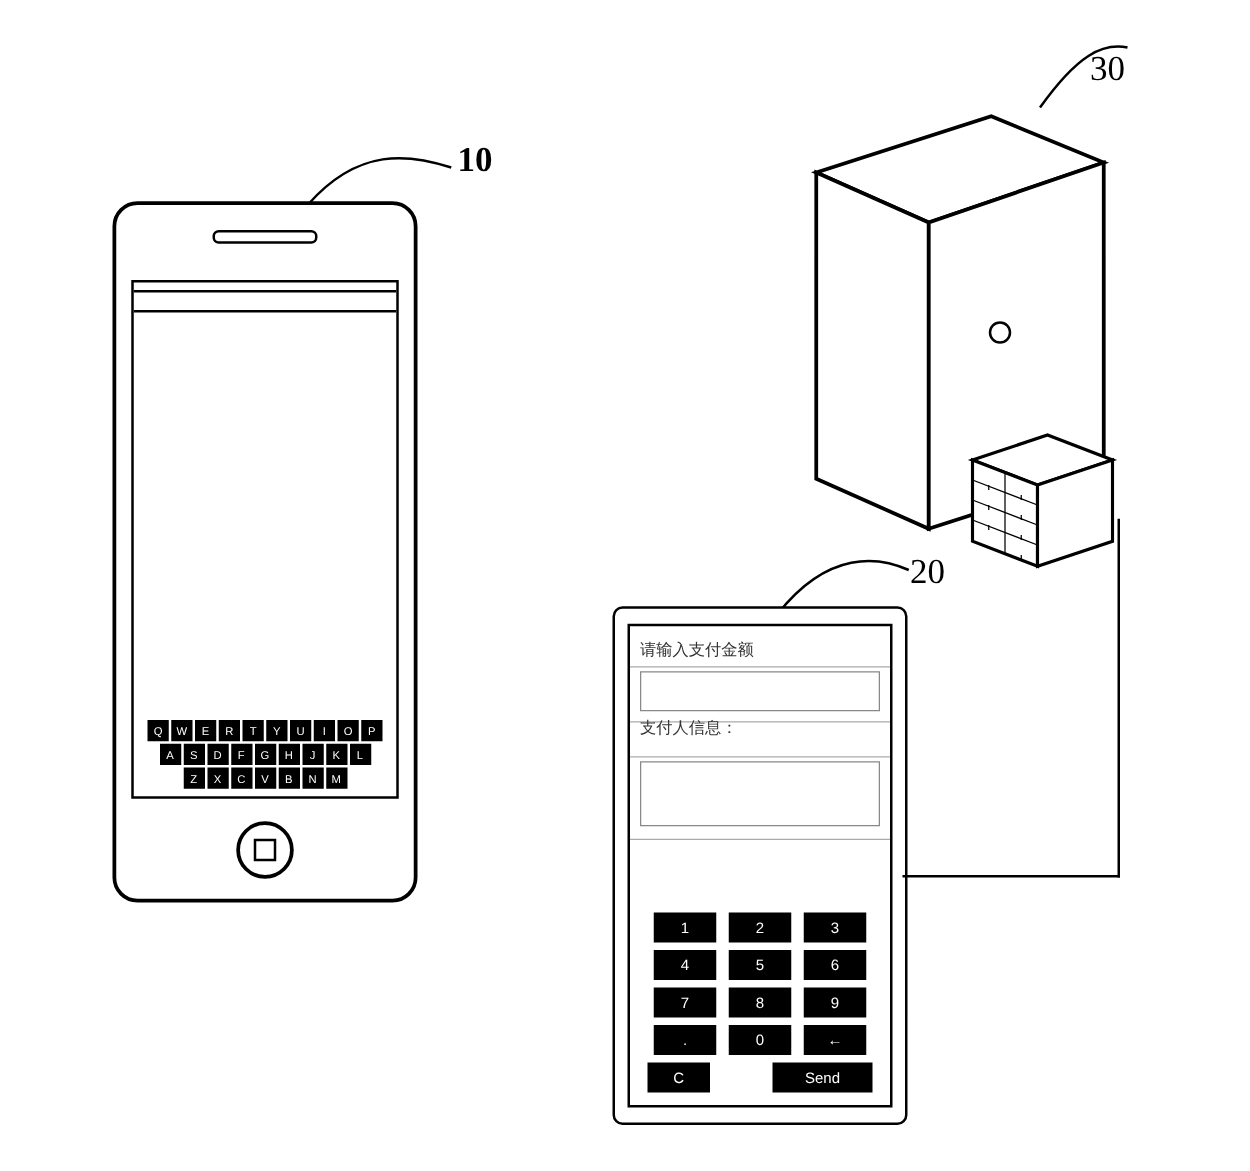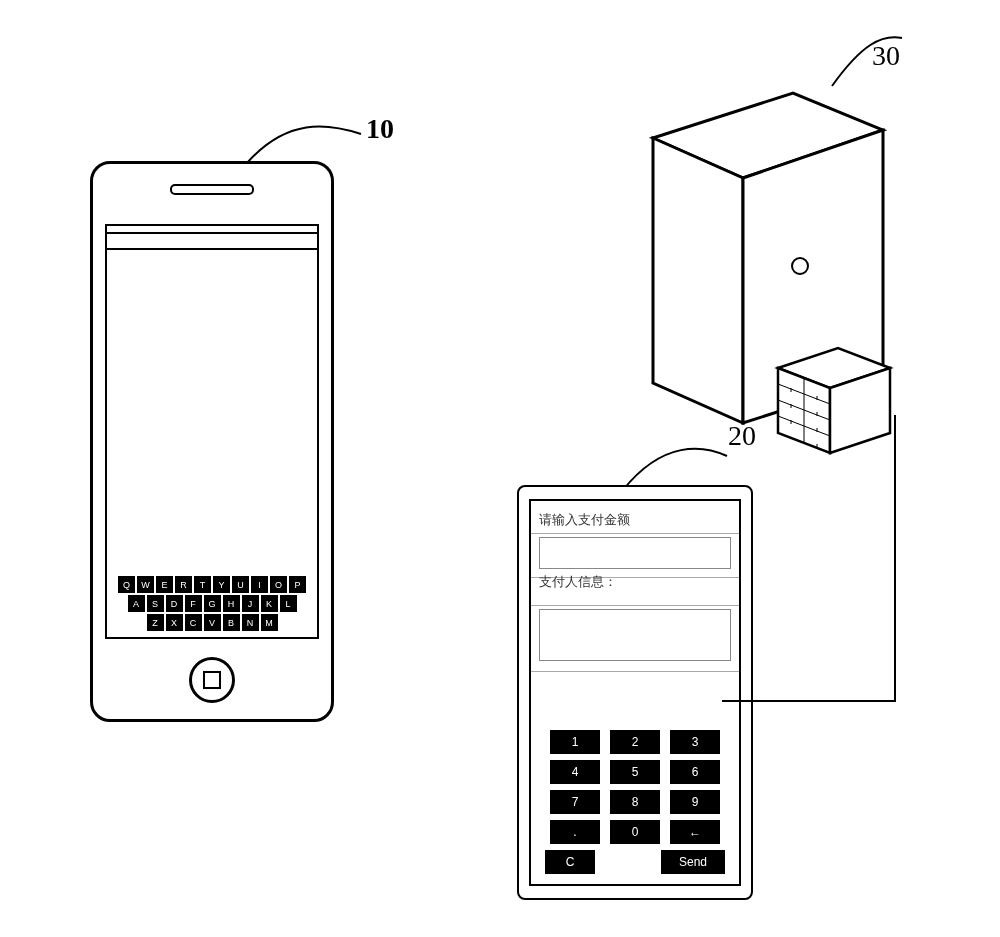--- a/index.html
+++ b/index.html
@@ -23,21 +23,21 @@
 
   .kb { position:absolute; left:6px; right:6px; bottom:6px; }
   .kb-row { display:flex; justify-content:center; gap:2px; margin-top:2px; }
   .key { width:17px; height:17px; background:#000; color:#fff; font-size:9px; display:flex; align-items:center; justify-content:center; box-sizing:border-box; }
 
   
   .server { position:absolute; left:608px; top:58px; width:320px; height:410px; }
   .server svg { width:100%; height:100%; }
 
   
-  .term { position:absolute; left:490px; top:485px; width:232px; height:411px; border:2px solid #000; border-radius:8px; background:#fff;margin-left:27px; }
+  .term { position:absolute; left:490px; top:485px; width:232px; height:411px; border:2px solid #000; border-radius:8px; background:#fff; }
   .term .tscreen { position:absolute; top:12px; left:10px; right:10px; bottom:12px; border:2px solid #000; }
   .term .sectionlabel { position:absolute; left:8px; font-size:13px; color:#333; }
   .term .inputbox { position:absolute; left:8px; right:8px; border:1px solid #888; background:#fff; }
   .term .divider { position:absolute; left:0; right:0; border-top:1px solid #aaa; }
   .numpad { position:absolute; left:12px; right:12px; bottom:10px; display:flex; flex-direction:column; gap:6px; }
   .numpad-row { display:flex; gap:10px; justify-content:center; }
   .nkey { width:50px; height:24px; background:#000; color:#fff; font-size:12px; display:flex; align-items:center; justify-content:center; }
 
   
   .reflabel { position:absolute; font-size:28px; font-family:"Times New Roman", serif; }
@@ -54,21 +54,21 @@
   <div class="reflabel" style="left:366px; top:113px;font-weight:bold;">10</div>
   <svg class="leader" style="left:247px; top:128px; width:120px; height:50px;">
     <path d="M0,35 C40,-10 80,-5 114,6" stroke="#000" stroke-width="2" fill="none"></path>
   </svg>
 
   <div class="reflabel" style="left:872px; top:20px;margin-top:20px;">30</div>
   <svg class="leader" style="left:832px; top:34px; width:80px; height:60px;">
     <path d="M0,52 C30,10 50,0 70,4" stroke="#000" stroke-width="2" fill="none"></path>
   </svg>
 
-  <div class="reflabel" style="left:728px; top:420px;">20</div>
+  <div class="reflabel" style="left:728px; top:442px;">20</div>
   <svg class="leader" style="left:623px; top:450px; width:110px; height:50px;">
     <path d="M0,40 C40,-10 80,-5 104,6" stroke="#000" stroke-width="2" fill="none"></path>
   </svg>
 
   <div class="phoneA">
     <div class="earpiece"></div>
     <div class="screen">
       <div class="ribbon"></div>
       <div class="kb">
         <div class="kb-row">
@@ -163,21 +163,21 @@
           <div class="nkey">8</div>
           <div class="nkey">9</div>
         </div>
         <div class="numpad-row">
           <div class="nkey">.</div>
           <div class="nkey">0</div>
           <div class="nkey">←</div>
         </div>
         <div class="numpad-row" style="justify-content:space-between; padding:0 2px;">
           <div class="nkey">C</div>
-          <div class="nkey" style="width:64px;">Send</div>
+          <div class="nkey" style="width:80px;">Send</div>
         </div>
       </div>
     </div>
   </div>
 
   <div class="pipe" style="left:722px; top:700px; width:174px; height:2px;"></div>
   <div class="pipe" style="left:894px; top:415px; width:2px; height:287px;"></div>
 
 </div>
 

